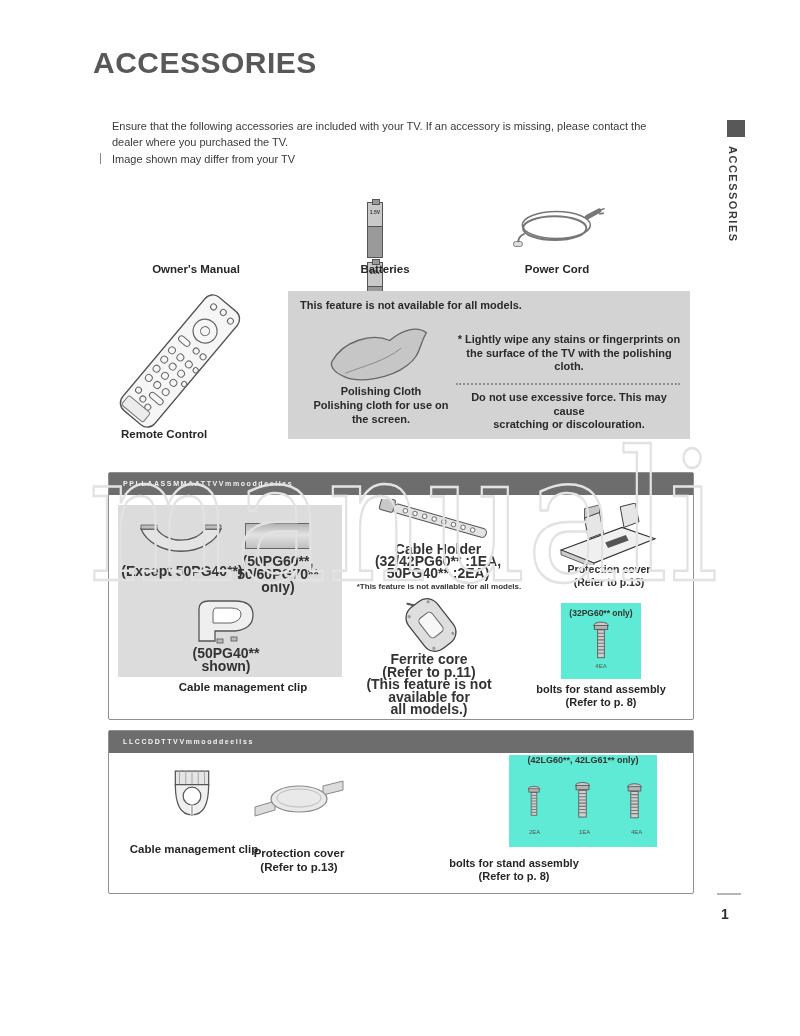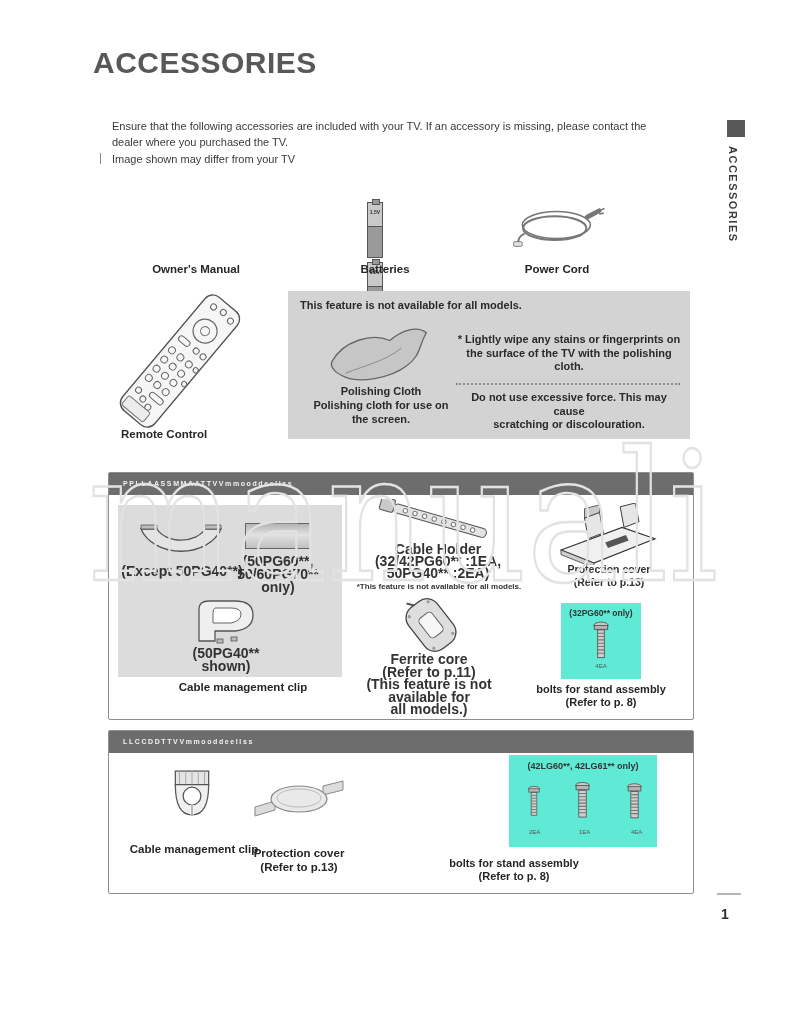--- a/index.html
+++ b/index.html
@@ -235,21 +235,21 @@
       <polygon points="6,30 26,24 26,33 6,39" fill="#dcdcdc" stroke="#888" stroke-width="1"></polygon>
       <polygon points="74,9 94,4 94,13 74,18" fill="#dcdcdc" stroke="#888" stroke-width="1"></polygon>
       <ellipse cx="50" cy="22" rx="28" ry="13" fill="#e9e9e9" stroke="#888" stroke-width="1.2"></ellipse>
       <ellipse cx="50" cy="21" rx="22" ry="9" fill="none" stroke="#bbb" stroke-width="1"></ellipse>
     </svg>
     <div class="abs lbl ctr pre" style="left:120px;top:115px;width:140px;line-height:14px;">Protection cover
 (Refer to p.13)</div>
 
 
     <div class="abs panel2" style="left:400px;top:24px;width:148px;height:92px;">
-      <div class="abs cap-sm ctr" style="left:0;top:6px;width:148px;font-size:9px;">(42LG60**, 42LG61** only)</div>
+      <div class="abs cap-sm ctr" style="left:0;top:0;width:148px;font-size:9px;">(42LG60**, 42LG61** only)</div>
       <svg class="abs" style="left:18px;top:30px;" width="14" height="34" viewBox="0 0 14 36">
         <ellipse cx="7" cy="4" rx="6" ry="2.6" fill="#c9c9c9" stroke="#555" stroke-width="0.8"></ellipse>
         <rect x="1.5" y="4" width="11" height="3.5" fill="#b5b5b5" stroke="#555" stroke-width="0.8"></rect>
         <rect x="4" y="8" width="6" height="24" fill="#cfcfcf" stroke="#555" stroke-width="0.8"></rect>
         <path d="M4 11 h6 M4 14 h6 M4 17 h6 M4 20 h6 M4 23 h6 M4 26 h6 M4 29 h6" stroke="#777" stroke-width="1"></path>
       </svg>
       <svg class="abs" style="left:66px;top:26px;" width="15" height="40" viewBox="0 0 14 36">
         <ellipse cx="7" cy="3.5" rx="6.5" ry="2.8" fill="#c9c9c9" stroke="#555" stroke-width="0.8"></ellipse>
         <rect x="1" y="3.5" width="12" height="4" fill="#b5b5b5" stroke="#555" stroke-width="0.8"></rect>
         <rect x="3.5" y="8" width="7" height="25" fill="#cfcfcf" stroke="#555" stroke-width="0.8"></rect>

